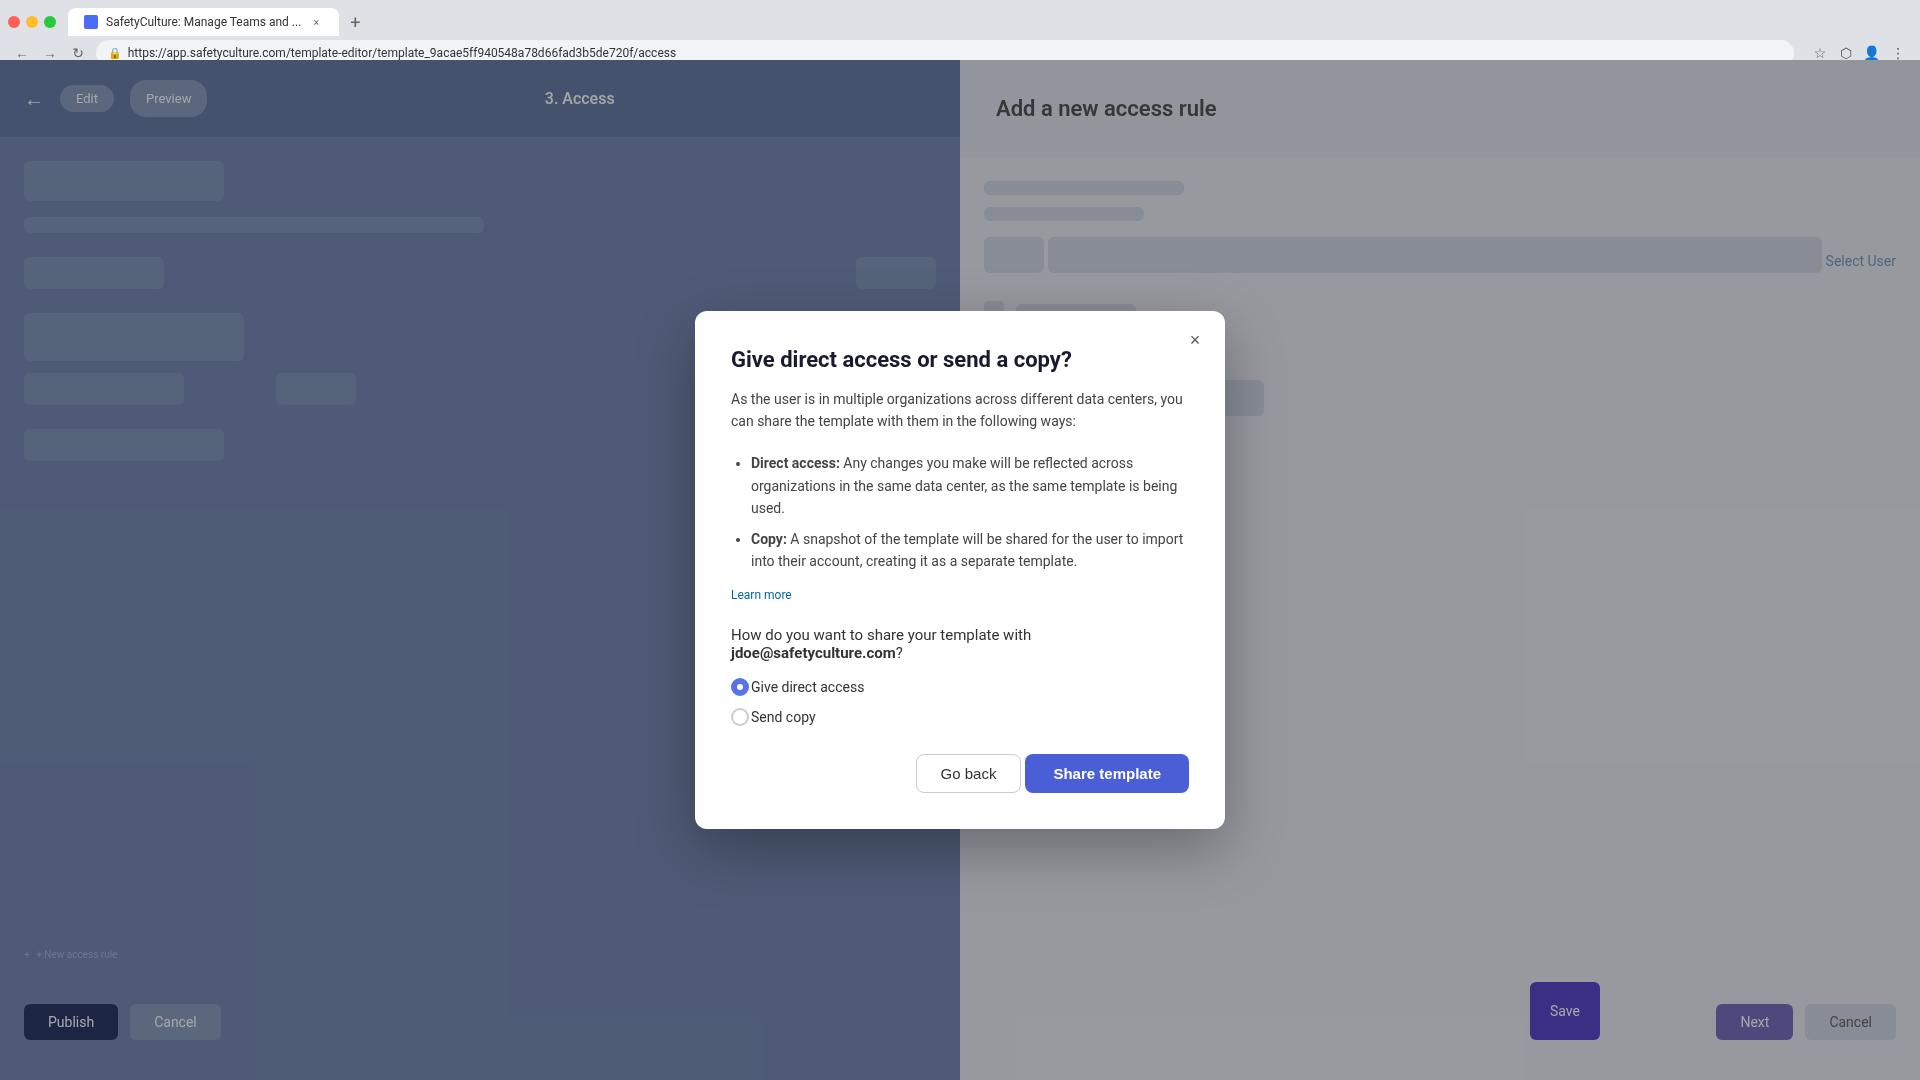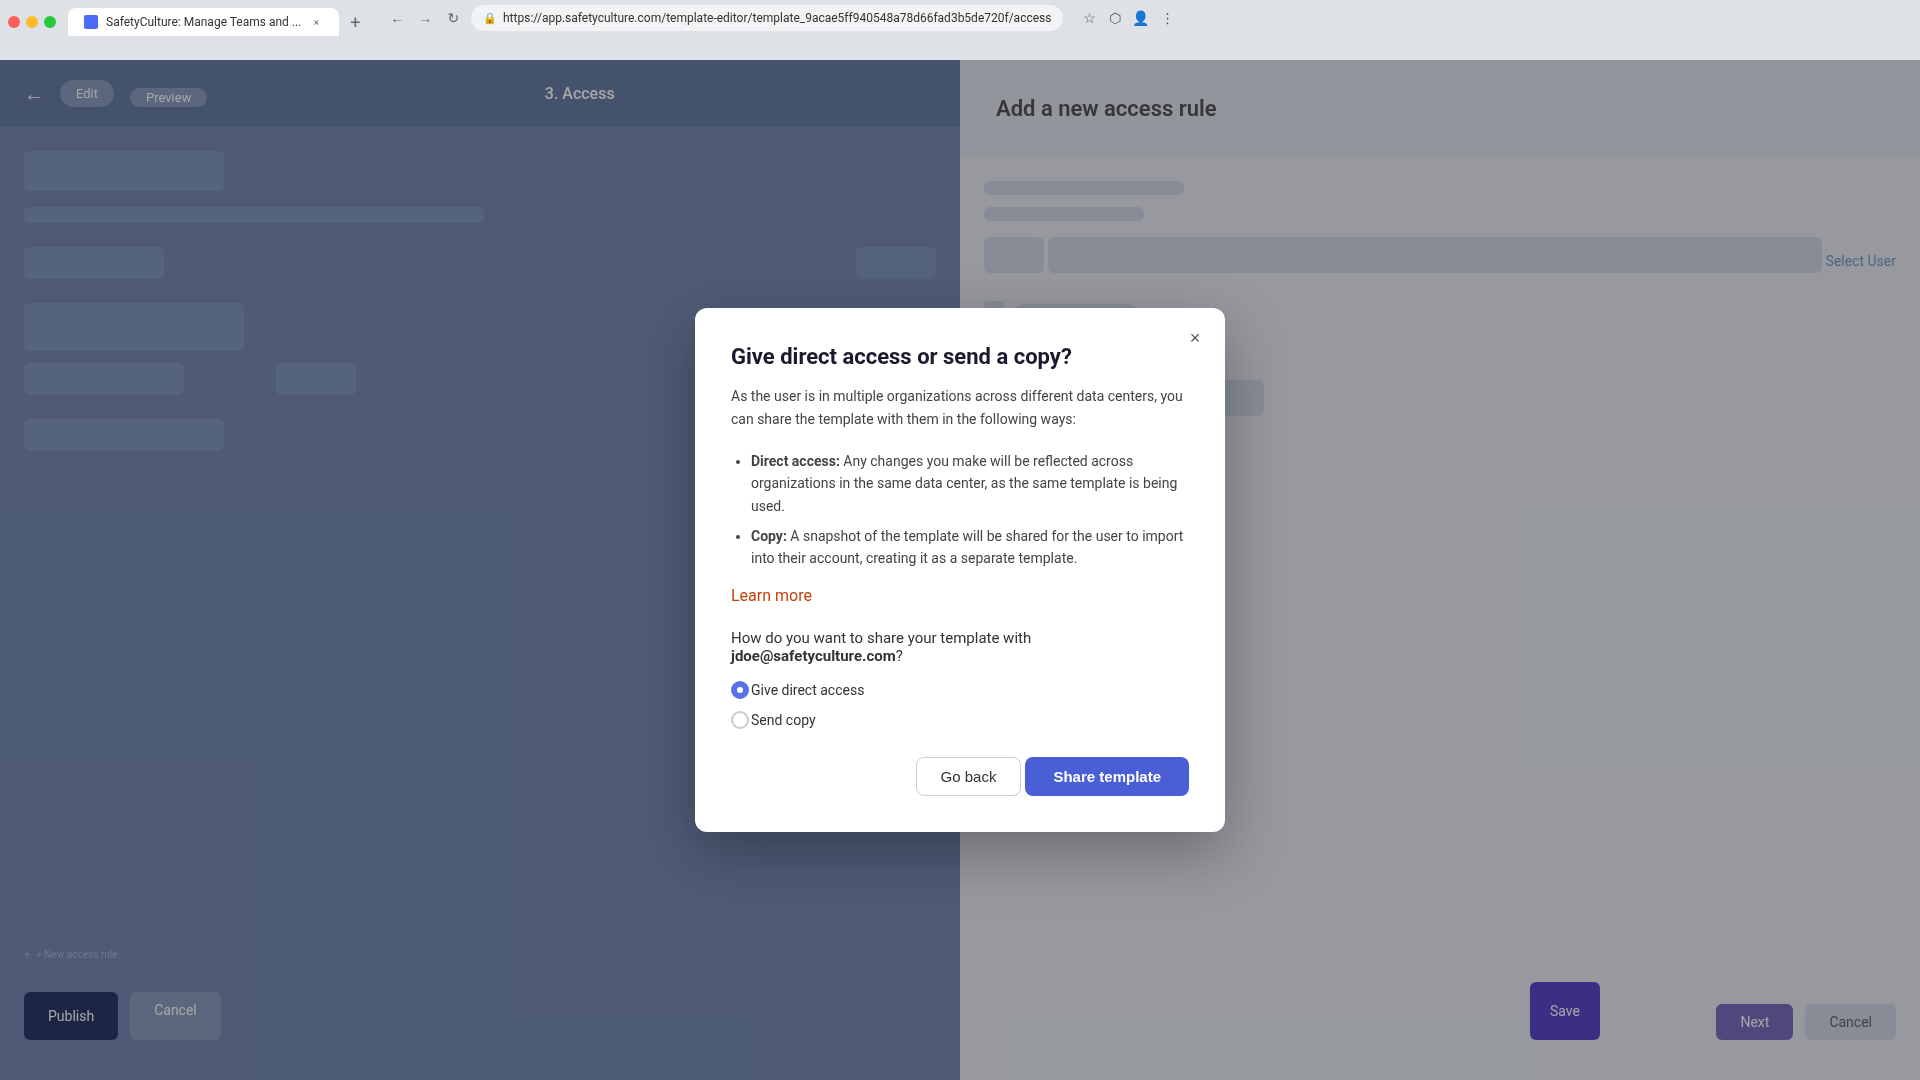--- a/index.html
+++ b/index.html
@@ -10,21 +10,21 @@
       overflow: hidden;
       background: #f0f0f0;
     }
 
     
     .browser-chrome {
       background: #dee1e6;
       width: 100%;
       height: 60px;
       display: flex;
-      flex-direction: row;
+      flex-direction: column;
     }
     .tab-bar {
       display: flex;
       align-items: center;
       padding: 8px 8px 0;
       height: 36px;
       background: #dee1e6;
     }
     .traffic-lights {
       display: flex;
@@ -126,24 +126,23 @@
       background: #8a9fc0;
       border-radius: 16px;
       padding: 6px 16px;
       color: white;
       font-size: 13px;
     }
 
     .left-header-pill2 {
       background: #8a9fc0;
       border-radius: 16px;
-      padding: 2px 16px;
+      padding: 11px 16px;
       color: white;
       font-size: 13px;
-      margin-top: 8px;
     }
 
     .step-label {
       color: white;
       font-size: 16px;
       font-weight: 500;
       margin-left: auto;
       margin-right: auto;
     }
 
@@ -168,21 +167,21 @@
       position: absolute;
       bottom: 40px;
       left: 24px;
       display: flex;
       gap: 12px;
     }
 
     .bottom-btn-primary {
       background: #2d3a6b;
       border-radius: 6px;
-      padding: 16px 24px;
+      padding: 10px 24px;
       color: white;
       font-size: 14px;
     }
 
     .bottom-btn-secondary {
       background: #8a9fc0;
       border-radius: 6px;
       padding: 10px 24px;
       color: white;
       font-size: 14px;
@@ -324,22 +323,22 @@
     }
 
     .modal-extra-text {
       font-size: 14px;
       color: #444;
       line-height: 1.6;
       margin-bottom: 16px;
     }
 
     .modal-learn-more {
-      color: #c2410c;
-      font-size: 16px;
+      color: #0369a1;
+      font-size: 12px;
       text-decoration: none;
       display: block;
       margin-bottom: 24px;
       cursor: pointer;
     }
 
     .modal-share-question {
       font-size: 15px;
       color: #333;
       margin-bottom: 16px;

